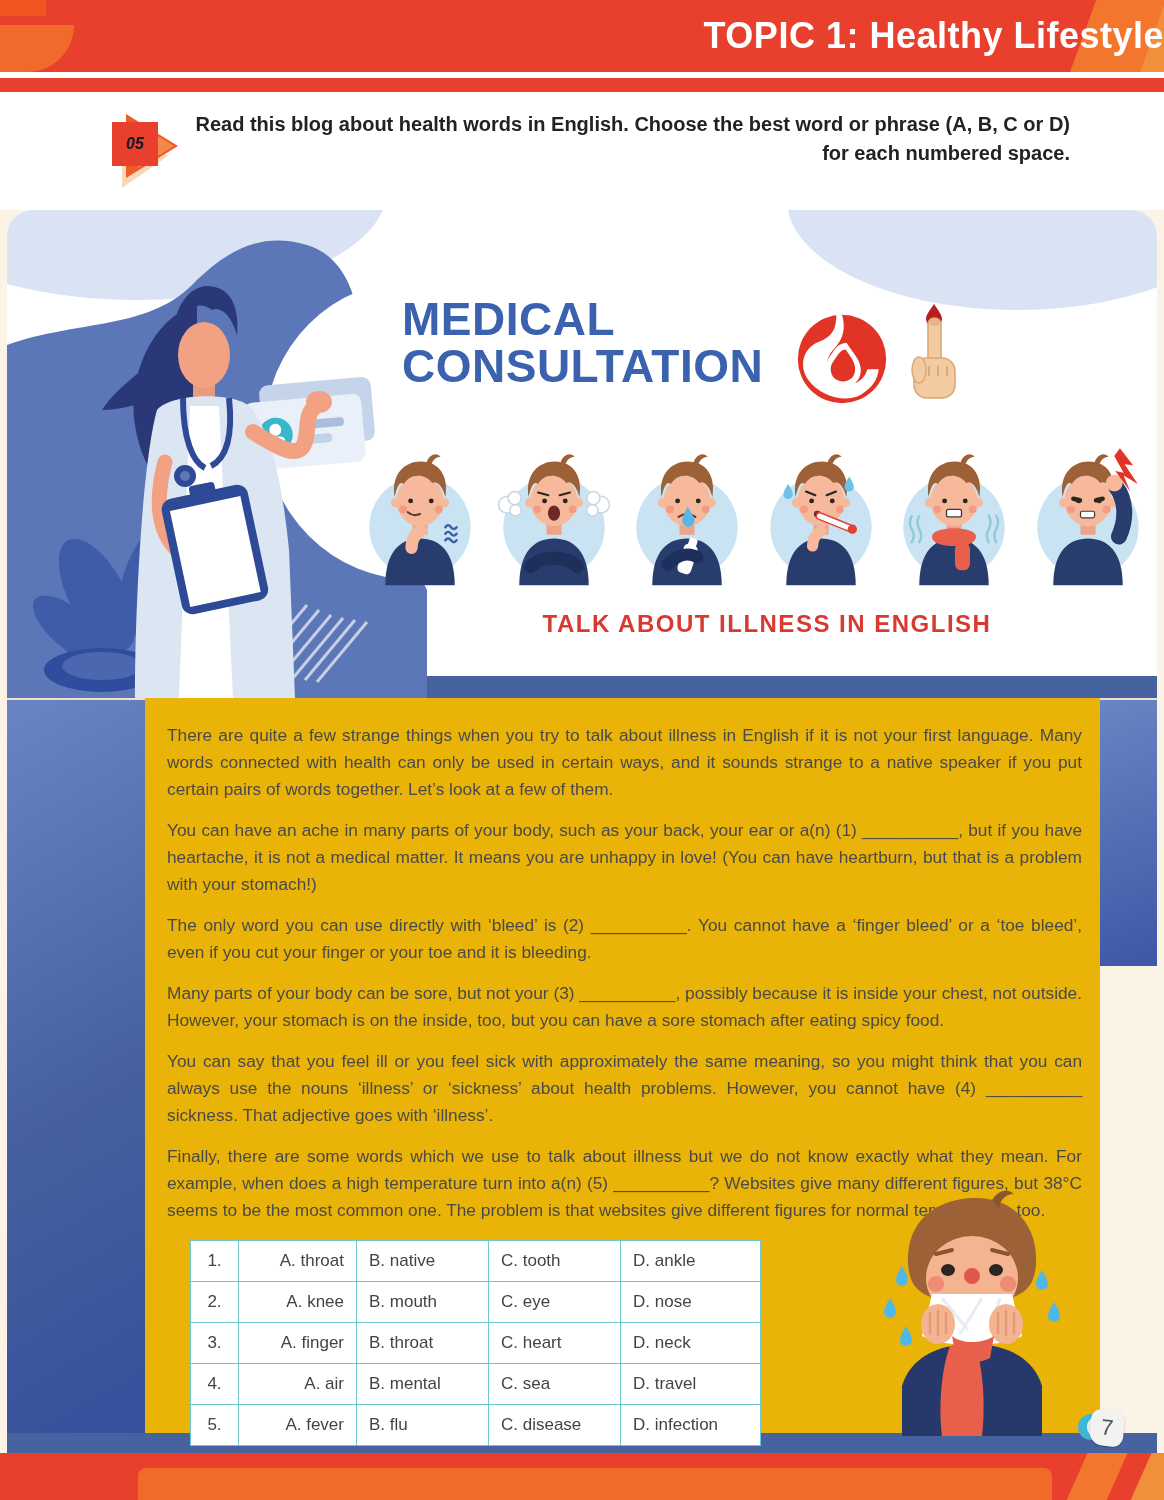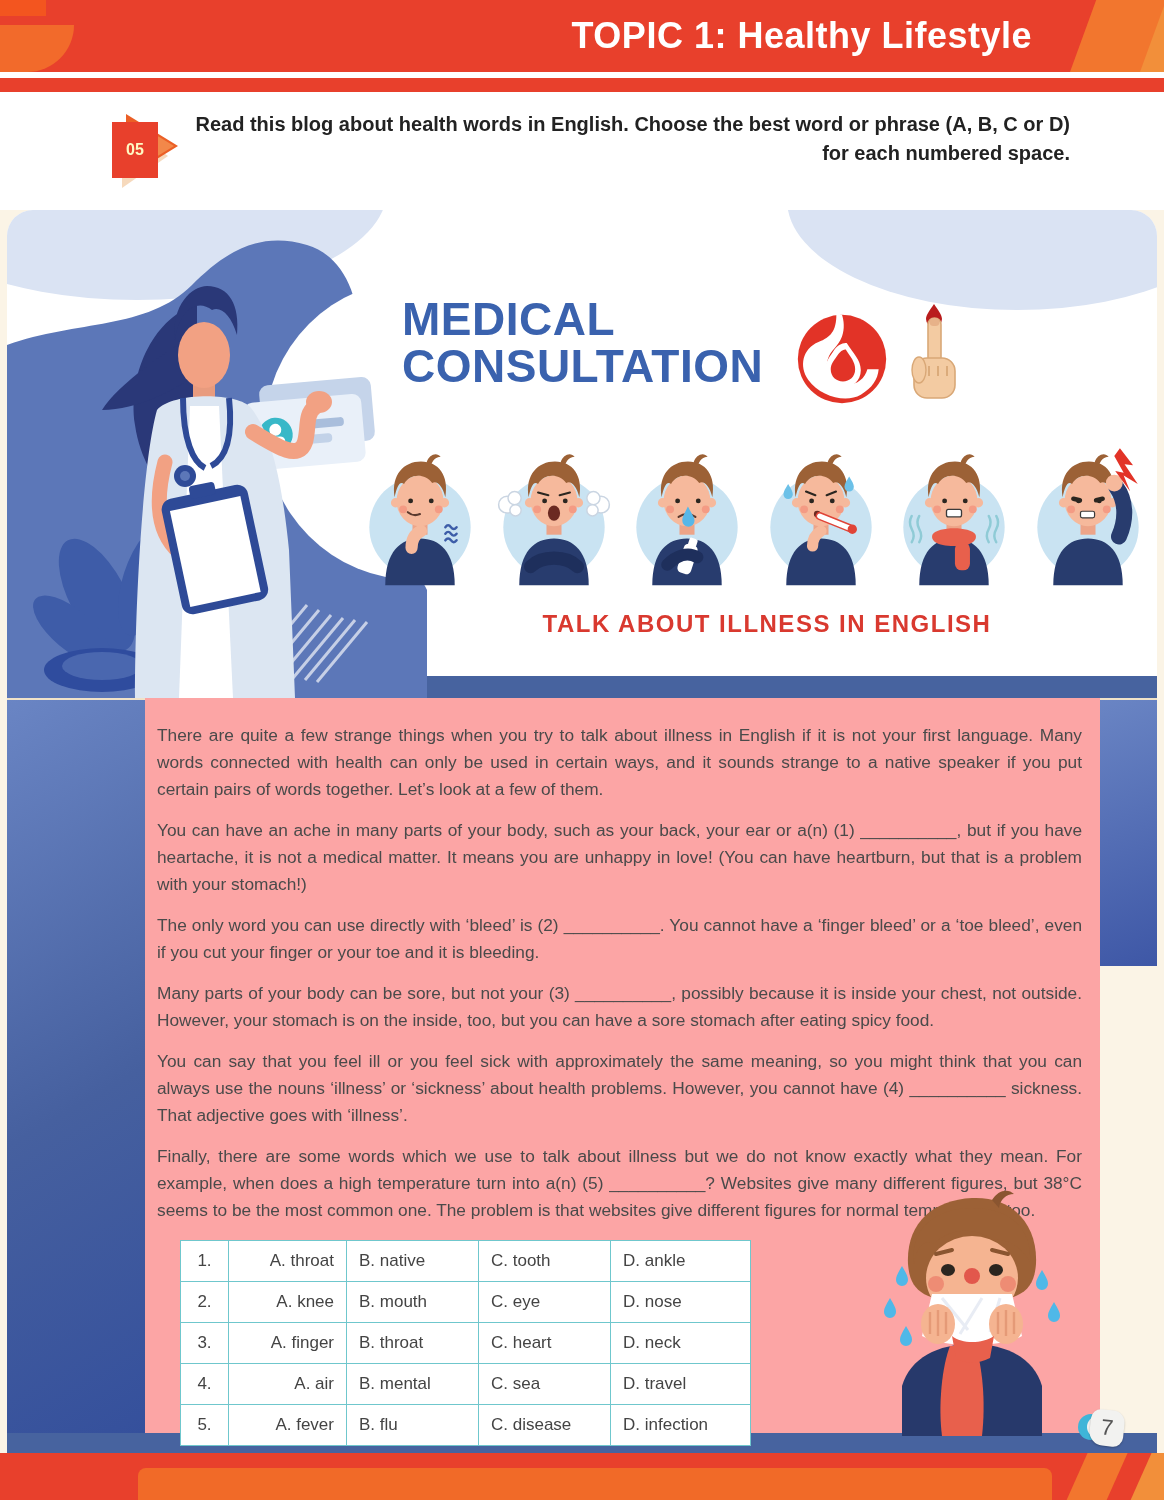--- a/index.html
+++ b/index.html
@@ -6,36 +6,36 @@
   html,body { width:1164px; }
   body { font-family:"Liberation Sans", sans-serif; background:#FBF4E6; }
   .page { position:relative; width:1164px; height:1500px; overflow:hidden; background:#FBF4E6; }
 
   
   .banner { position:relative; height:72px; background:#E8402C; overflow:hidden; }
   .banner .b1 { position:absolute; left:0; top:0; width:46px; height:16px; background:#F3551F; }
   .banner .b2 { position:absolute; left:0; top:25px; width:74px; height:47px; background:#F26A2B; border-radius:0 0 60px 0; }
   .banner .b3 { position:absolute; right:-14px; top:-6px; width:96px; height:90px; background:#F2762E; transform:skewX(-20deg); }
   .banner .b4 { position:absolute; right:-58px; top:-6px; width:70px; height:90px; background:#F28F3A; transform:skewX(-20deg); }
-  .banner-title { position:relative; z-index:2; line-height:72px; text-align:right; padding-right:132px;
+  .banner-title { position:relative; z-index:2; line-height:72px; text-align:right; 
     color:#FFFFFF; font-size:36px; font-weight:700; letter-spacing:0.5px; }
   .gap-white { height:6px; background:#FFFFFF; }
   .stripe { height:14px; background:#E8402C; }
 
   
   .instruction { position:relative; height:118px; background:#FFFFFF; }
   .badge { position:absolute; left:112px; top:20px; width:90px; height:78px; }
   .badge .chev-shadow { position:absolute; left:10px; top:12px; width:0; height:0;
     border-top:32px solid transparent; border-bottom:32px solid transparent; border-left:46px solid #F6D9BC; }
   .badge .chev1 { position:absolute; left:14px; top:2px; width:0; height:0;
     border-top:32px solid transparent; border-bottom:32px solid transparent; border-left:52px solid #EB5F26; }
   .badge .chev2 { position:absolute; left:26px; top:12px; width:0; height:0;
     border-top:22px solid transparent; border-bottom:22px solid transparent; border-left:36px solid #F2884A; }
-  .badge .num-box { position:absolute; left:0; top:10px; width:46px; height:56px; background:#E8402C; z-index:3;
-    color:#fef9c3; font-size:16px; font-weight:700; display:flex; align-items:center; justify-content:center; }
+  .badge .num-box { position:absolute; left:0; top:10px; width:46px; height:44px; background:#E8402C; z-index:3;
+    color:#0f172a; font-size:16px; font-weight:700; display:flex; align-items:center; justify-content:center;font-style:italic; }
   .instr-text { position:absolute; left:190px; top:18px; width:880px; font-size:20px; font-weight:700;
     color:#222222; line-height:1.45;text-align:right; }
 
   
   .hero { position:relative; margin:0 7px; height:488px; background:#FFFFFF; border-radius:26px 26px 0 0;
     overflow:hidden; box-shadow:0 2px 0 #F0E2C8; }
   .corner-tl { position:absolute; left:-120px; top:-130px; width:500px; height:220px; background:#DAE3F3; border-radius:50%; }
   .corner-tr { position:absolute; right:-90px; top:-120px; width:460px; height:220px; background:#DAE3F3; border-radius:50%; }
   .hero-band { position:absolute; left:0; right:0; bottom:0; height:22px; background:#47639F; }
   .doctor-scene { position:absolute; left:0; top:0; width:420px; height:488px; z-index:2; }
@@ -45,21 +45,21 @@
   .finger-icon { position:absolute; left:898px; top:94px; width:58px; height:104px; z-index:3; }
   .avatars { position:absolute; left:352px; right:8px; top:212px; height:200px; z-index:3;
     display:flex; justify-content:space-between; }
   .avatars svg { width:122px; height:150px; margin-top:18px; }
   .hero-subtitle { position:absolute; left:420px; width:680px; top:400px; z-index:3; text-align:center;
     color:#D9392F; font-size:24px; font-weight:700; letter-spacing:1.5px; }
 
   
   .content-row { display:flex; margin:0 7px; height:735px; }
   .left-panel { width:138px; background:linear-gradient(150deg,#6A85C4 0%,#46609F 55%,#35509C 100%); }
-  .main-card { flex:1; background:#fca5a5; padding:24px 18px 0 12px; position:relative; }
+  .main-card { flex:1; background:#eab308; padding:24px 18px 0 22px; position:relative; }
   .right-col { width:57px; }
   .right-strip { height:268px; background:linear-gradient(160deg,#6A85C4,#3E57A6); }
   .para { font-size:17.3px; color:#4A4A4A; line-height:1.56; text-align:justify; margin-bottom:14px; }
 
   .options-table { border-collapse:collapse; margin:16px 0 0 23px; background:#FFF; }
   .options-table td { border:1.6px solid #6FC7CD; font-size:17px; color:#444444; height:41px; padding:0 12px; }
   .options-table td.num { width:48px; text-align:center; padding:0 6px; }
   .options-table td.optA { width:118px;text-align:right; }
   .options-table td.optB { width:132px; }
   .options-table td.optC { width:132px; }

